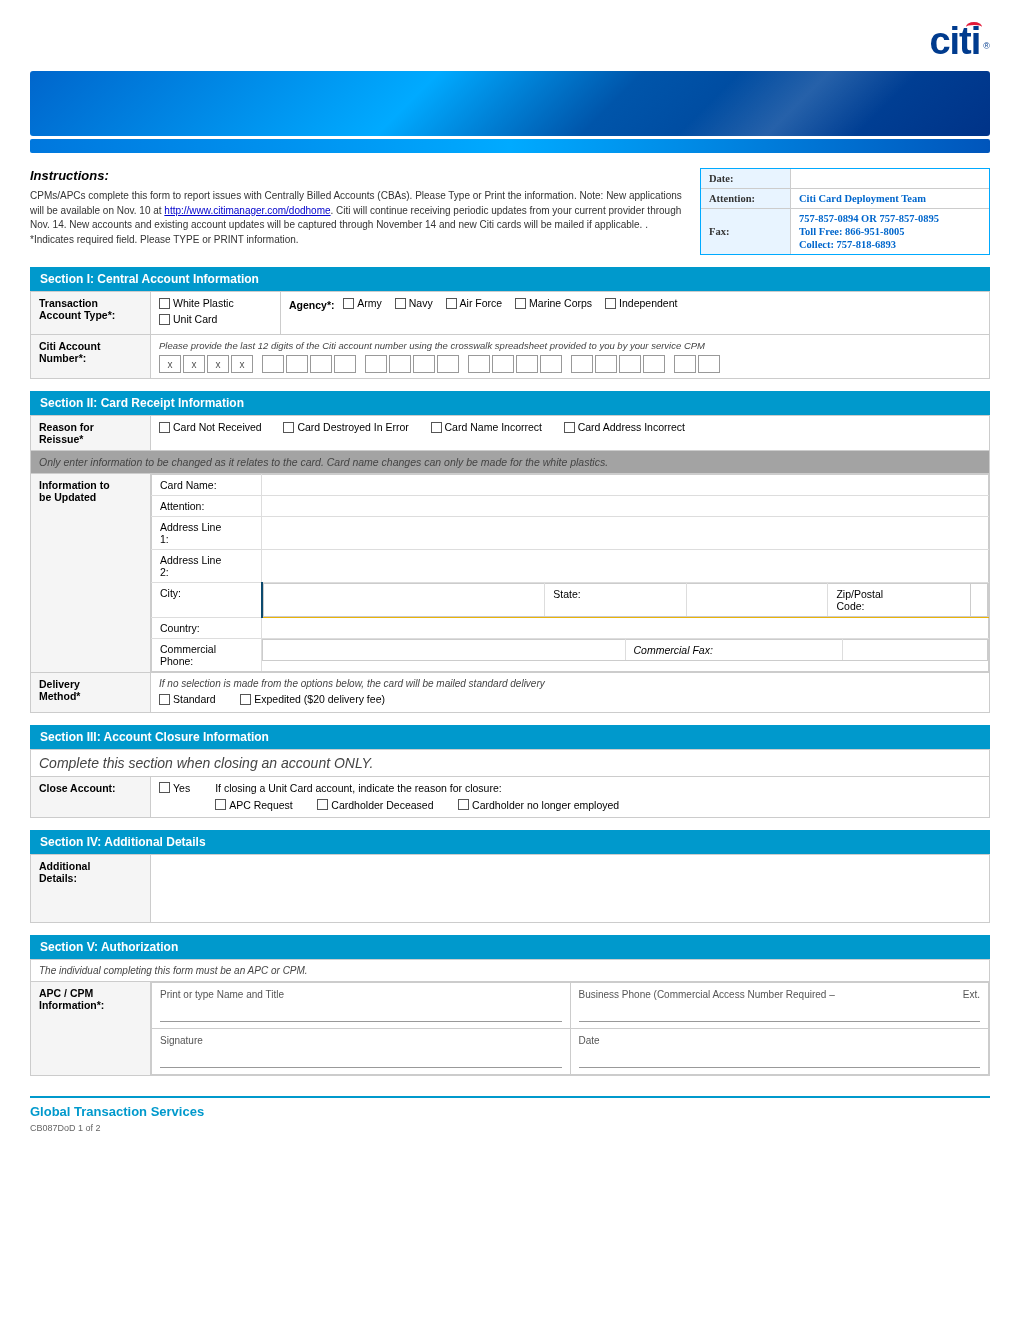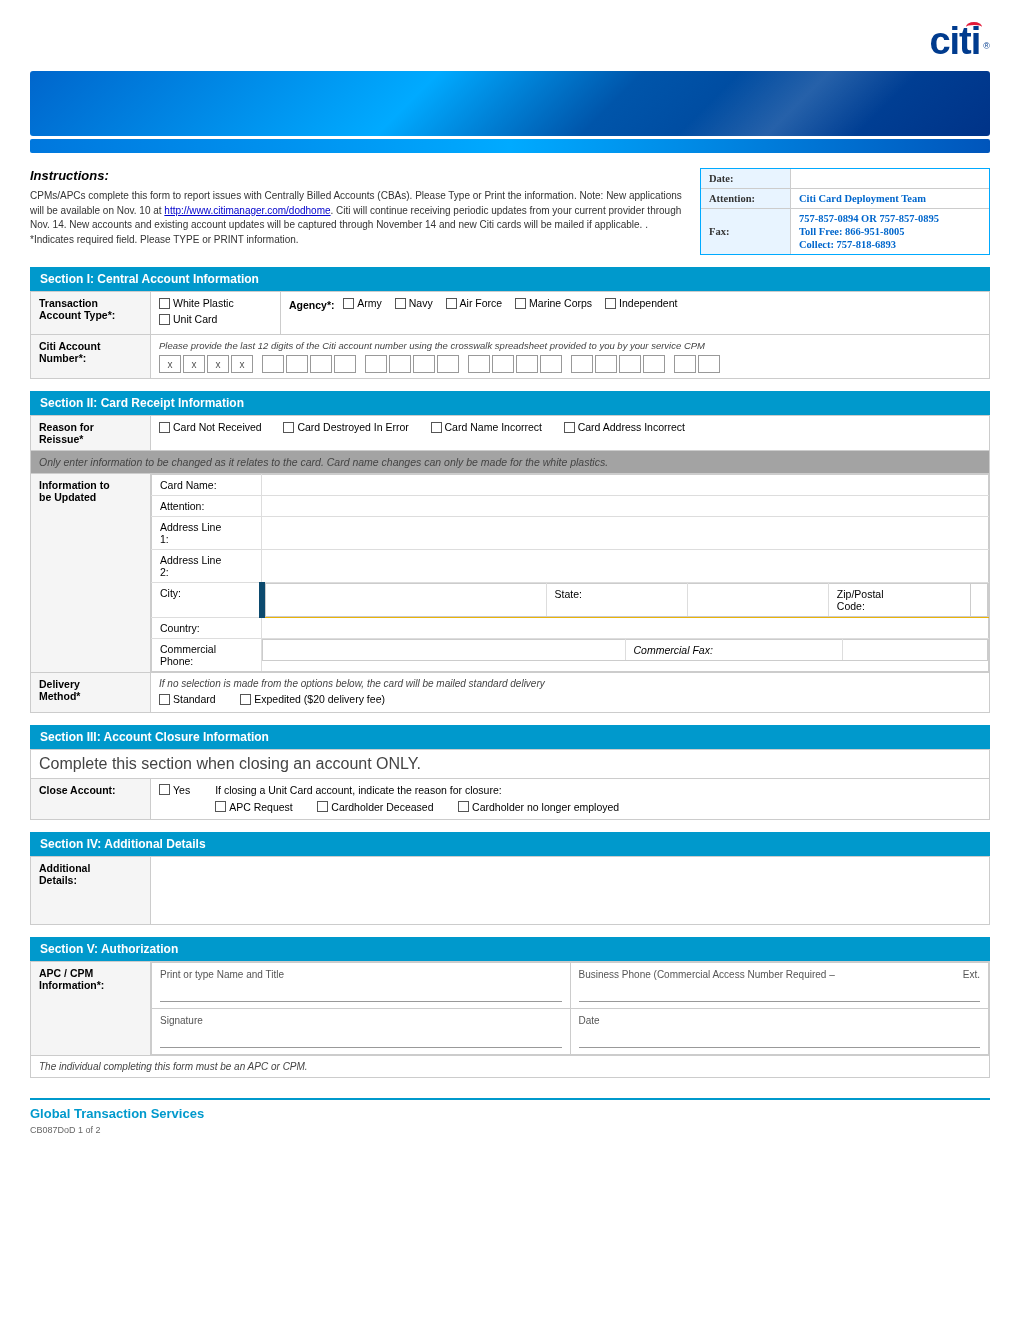--- a/index.html
+++ b/index.html
@@ -416,21 +416,21 @@
         </tr>
         <tr>
           <td style="width:110px; padding:4px 8px; border-bottom:1px solid #ddd; border-right:1px solid #ddd;">Address Line<br>1:</td>
           <td style="padding:4px 8px; border-bottom:1px solid #ddd;"></td>
         </tr>
         <tr>
           <td style="width:110px; padding:4px 8px; border-bottom:1px solid #ddd; border-right:1px solid #ddd;">Address Line<br>2:</td>
           <td style="padding:4px 8px; border-bottom:1px solid #ddd;"></td>
         </tr>
         <tr>
-          <td style="width:110px; padding:4px 8px; border-bottom:1px solid #ddd; border-right:6px solid #0c4a6e;">City:</td>
+          <td style="width:110px; padding:4px 8px; border-bottom:1px solid #ddd; border-right:2px solid #0c4a6e;">City:</td>
           <td style="padding:0; border-bottom:1px solid #eab308;">
             <table style="width:100%; border-collapse:collapse;">
               <tbody>
                       <tr>
                 <td style="padding:4px 8px; border-right:1px solid #ddd; width:40%;"></td>
                 <td style="padding:4px 8px; border-right:1px solid #ddd; width:20%;">State:</td>
                 <td style="padding:4px 8px; border-right:1px solid #ddd; width:20%;"></td>
                 <td style="padding:4px 8px; width:20%; vertical-align:top;">Zip/Postal<br>Code:</td>
                 <td style="padding:4px 8px;"></td>
               </tr>
@@ -475,21 +475,21 @@
       </span>
     </td>
   </tr>
 </tbody>
   </table>
 
 <div class="section-header">Section III:  Account Closure Information</div>
 <table class="form-table">
   <tbody>
       <tr>
-    <td colspan="2" style="font-size:16px; color:#444;">Complete this section when closing an account ONLY.</td>
+    <td colspan="2" style="font-style:italic; font-size:14px; color:#444;">Complete this section when closing an account ONLY.</td>
   </tr>
   <tr>
     <td class="row-label">Close Account:</td>
     <td>
       <div style="display:flex; align-items:flex-start; gap:15px;">
         <div>
           <span class="checkbox-item">
             <span class="checkbox-box"></span>
             <span>Yes</span>
           </span>
@@ -528,20 +528,23 @@
       <textarea class="additional-details-area" style=""></textarea>
     </td>
   </tr>
 </tbody>
   </table>
 
 <div class="section-header">Section V:  Authorization</div>
 <table class="form-table">
   <tbody>
       <tr>
+    <td colspan="2" style="font-style:italic; font-size:10px; color:#444;">The individual completing this form must be an APC or CPM.</td>
+  </tr>
+  <tr>
     <td class="row-label">APC / CPM<br>Information*:</td>
     <td style="padding:0;">
       <table style="width:100%; border-collapse:collapse;">
         <tbody>
               <tr>
           <td style="padding:6px 8px; border-right:1px solid #ccc; border-bottom:1px solid #ccc; width:50%;">
             <div style="font-size:10px; color:#555; margin-bottom:4px;">Print or type Name and Title</div>
             <div class="auth-field"></div>
           </td>
           <td style="padding:6px 8px; border-bottom:1px solid #ccc;">
@@ -559,22 +562,19 @@
           </td>
           <td style="padding:6px 8px;">
             <div style="font-size:10px; color:#555; margin-bottom:4px;">Date</div>
             <div class="auth-field"></div>
           </td>
         </tr>
       </tbody>
           </table>
     </td>
   </tr>
-  <tr>
-    <td colspan="2" style="font-style:italic; font-size:10px; color:#444;">The individual completing this form must be an APC or CPM.</td>
-  </tr>
 </tbody>
   </table>
 
 <div class="footer-section">
   <div class="footer-title">Global Transaction Services</div>
   <div class="footer-code">CB087DoD    1 of 2</div>
 </div>
 
 </body></html>

